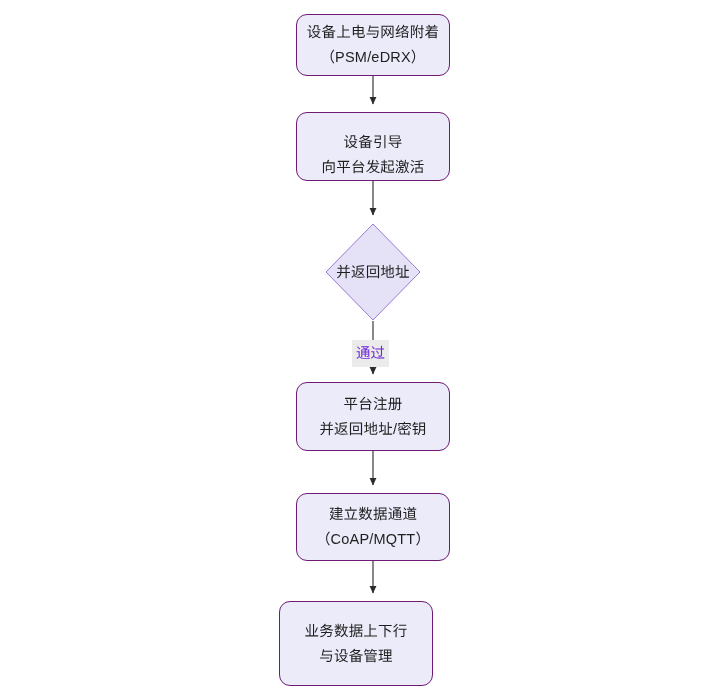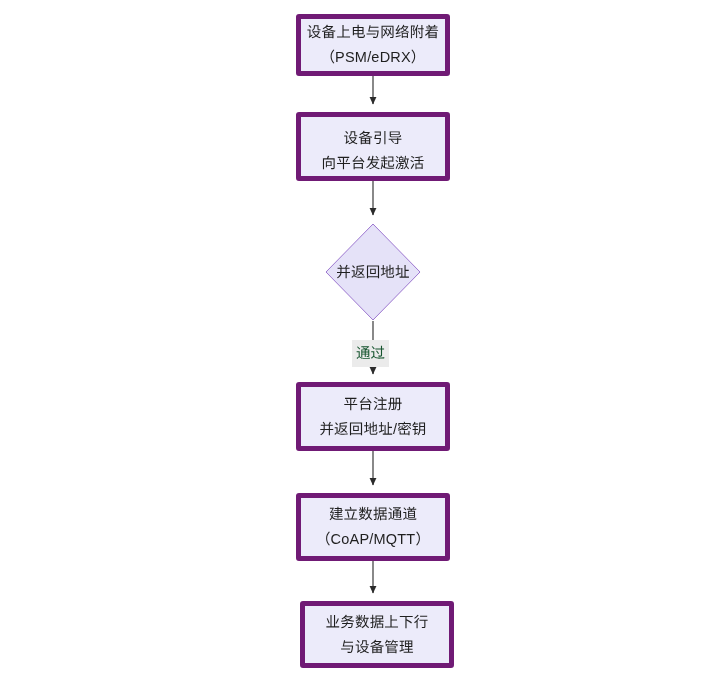--- a/index.html
+++ b/index.html
@@ -47,22 +47,22 @@
   .node {
     position: absolute;
     box-sizing: border-box;
     display: flex;
     align-items: center;
     justify-content: center;
   }
 
   .node-process {
     background: #ecebfa;
-    border: 5px solid #701a75;
-    border-radius: 3px;
+    border: 1px solid #701a75;
+    border-radius: 11px;
   }
 
   .node-label {
     color: #1f1f1f;
     font-size: 14.5px;
     line-height: 25px;
     text-align: center;
     white-space: pre-line;
     letter-spacing: 0.2px;
   }
@@ -87,21 +87,21 @@
   .node-decision .node-label {
     position: relative;
     z-index: 2;
   }
 
   
   .edge-label {
     position: absolute;
     z-index: 3;
     background: #ebebeb;
-    color: #14532d;
+    color: #6d28d9;
     font-size: 14.5px;
     line-height: 20px;
     padding: 3px 4px 4px 4px;
     white-space: nowrap;
     text-align: center;
   }
 
   .edge-line {
     stroke: #3a3a3a;
     stroke-width: 1.2;
@@ -158,19 +158,19 @@
     <div class="node node-process" style="left:296px; top:493px; width:154px; height:68px;">
       <div class="node-label">建立数据通道
 （CoAP/MQTT）</div>
     </div>
 
     <div class="node node-process" style="left:296px; top:382px; width:154px; height:69px;">
       <div class="node-label">平台注册
 并返回地址/密钥</div>
     </div>
 
-    <div class="node node-process" style="left:300px; top:601px; width:154px; height:67px;">
+    <div class="node node-process" style="left:279px; top:601px; width:154px; height:85px;">
       <div class="node-label">业务数据上下行
 与设备管理</div>
     </div>
 
   </div>
 </div>
 
 </body></html>

